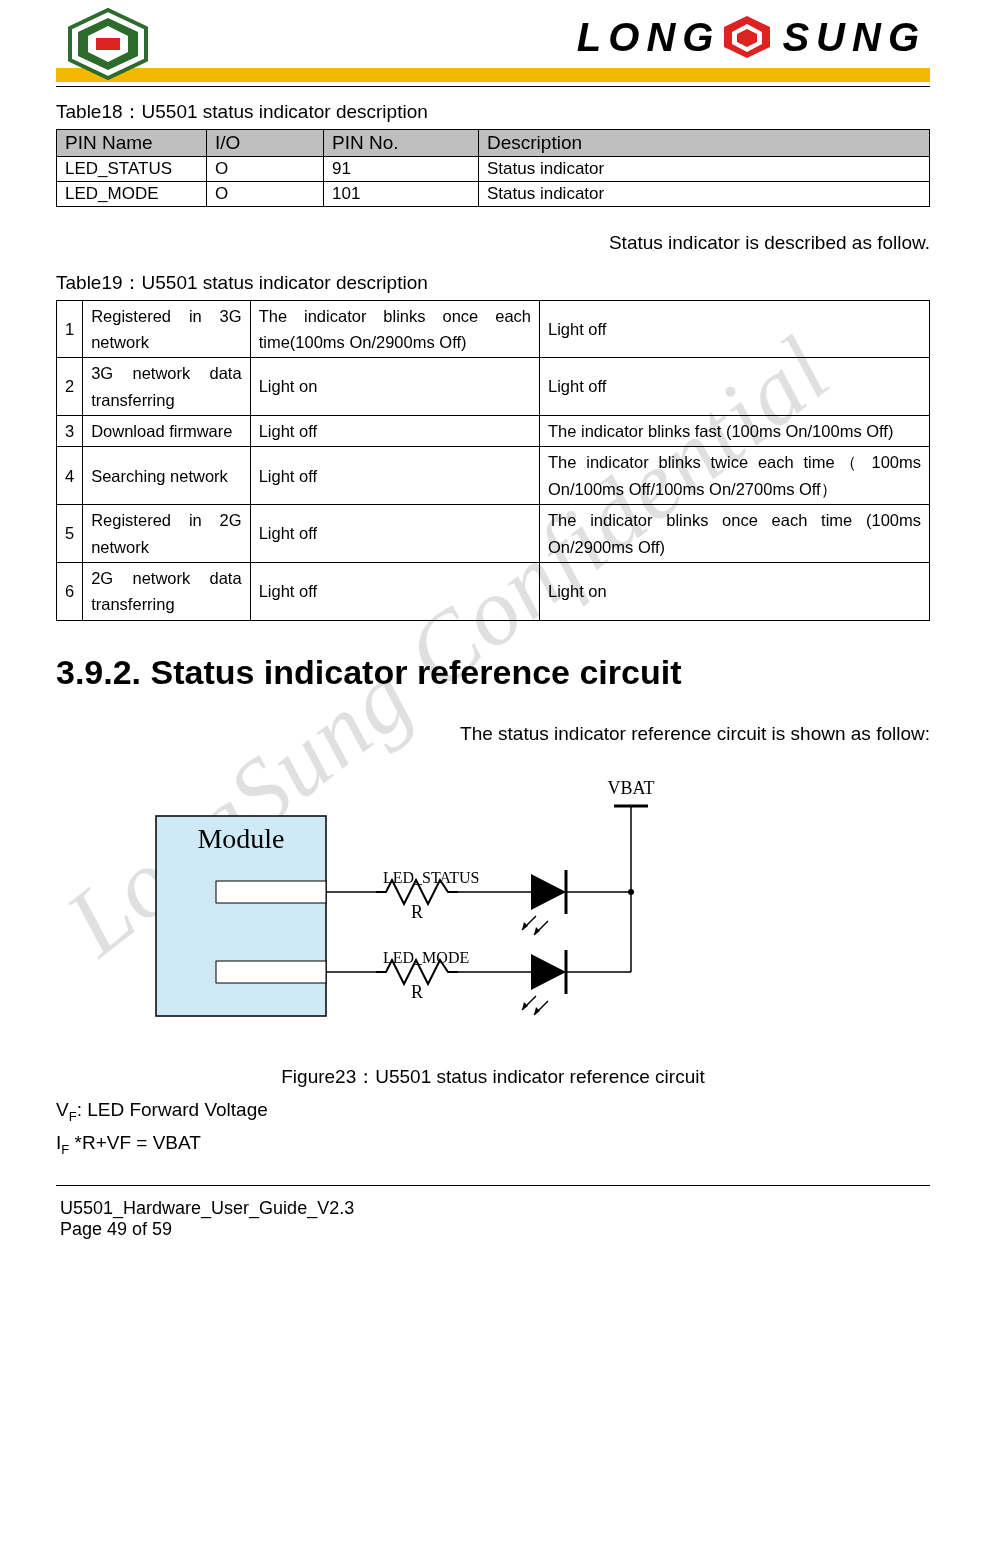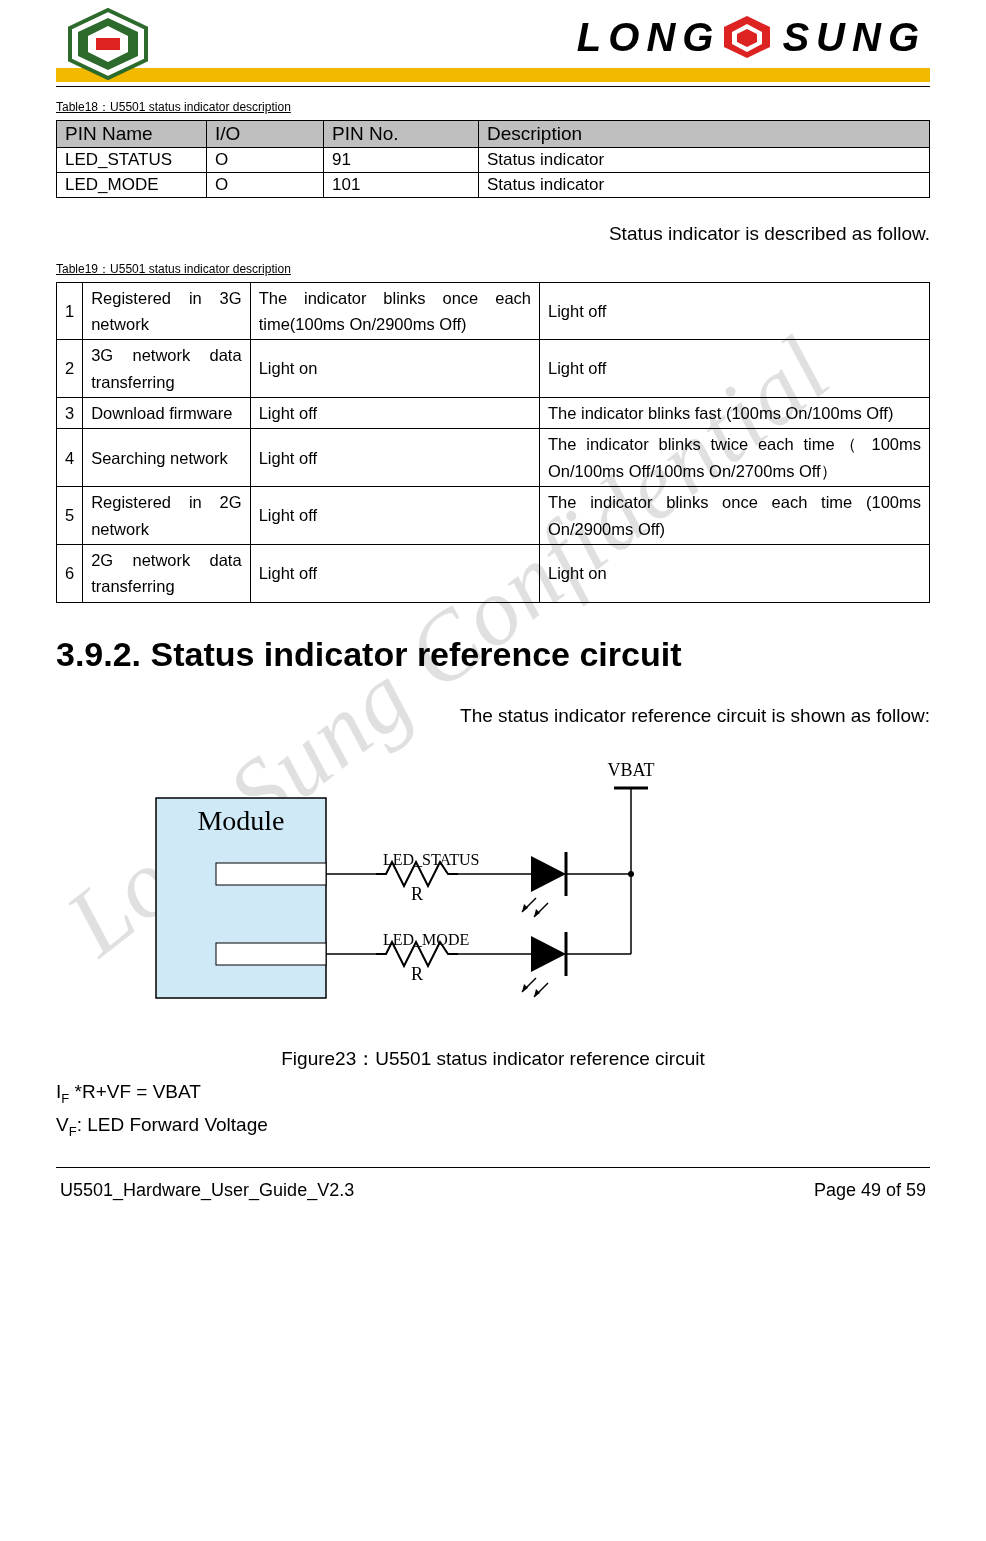--- a/index.html
+++ b/index.html
@@ -46,23 +46,22 @@
     font-style: italic;
     letter-spacing: -1px;
   }
   .brand-letter { display: inline-block; }
   .hr-under-header {
     border: none;
     border-top: 1.5px solid #000;
     margin: 0 0 8px 0;
   }
   .caption {
-    font-size: 12px;
+    font-size: 19px;
     margin: 12px 0 4px 0;
-    text-decoration: underline;
   }
   .tbl {
     width: 100%;
     border-collapse: collapse;
     font-size: 17px;
     margin-bottom: 18px;
   }
   .tbl th, .tbl td {
     border: 1px solid #000;
     padding: 2px 8px;
@@ -114,20 +113,21 @@
   .footer-line {
     border: none;
     border-top: 1.5px solid #000;
     margin: 26px 0 12px 0;
   }
   .footer {
     display: flex;
     justify-content: space-between;
     font-size: 18px;
     padding: 0 4px 20px 4px;
+    flex-direction: column;
   }
   .watermark {
     position: absolute;
     left: -20px;
     top: 590px;
     font-size: 96px;
     color: rgba(0,0,0,0.12);
     transform: rotate(-38deg);
     font-family: "Times New Roman", serif;
     font-style: italic;
@@ -285,24 +285,24 @@
       <line x1="495" y1="206" x2="495" y2="40" stroke="#000" stroke-width="1.5"></line>
       <circle cx="495" cy="126" r="3" fill="#000"></circle>
       <line x1="478" y1="40" x2="512" y2="40" stroke="#000" stroke-width="3"></line>
       <text x="495" y="28" text-anchor="middle" font-size="18">VBAT</text>
     </svg>
   </div>
 
   <p class="fig-caption">Figure23：U5501 status indicator reference circuit</p>
 
   <p class="eq">
-    <span>I</span><span class="sub">F</span><span> *R+VF = VBAT</span>
+    <span>V</span><span class="sub">F</span><span>: LED Forward Voltage</span>
   </p>
   <p class="eq">
-    <span>V</span><span class="sub">F</span><span>: LED Forward Voltage</span>
+    <span>I</span><span class="sub">F</span><span> *R+VF = VBAT</span>
   </p>
 
   <hr class="footer-line">
   <div class="footer">
     <span>U5501_Hardware_User_Guide_V2.3</span>
     <span>Page 49 of 59</span>
   </div>
 
 </div>
 

